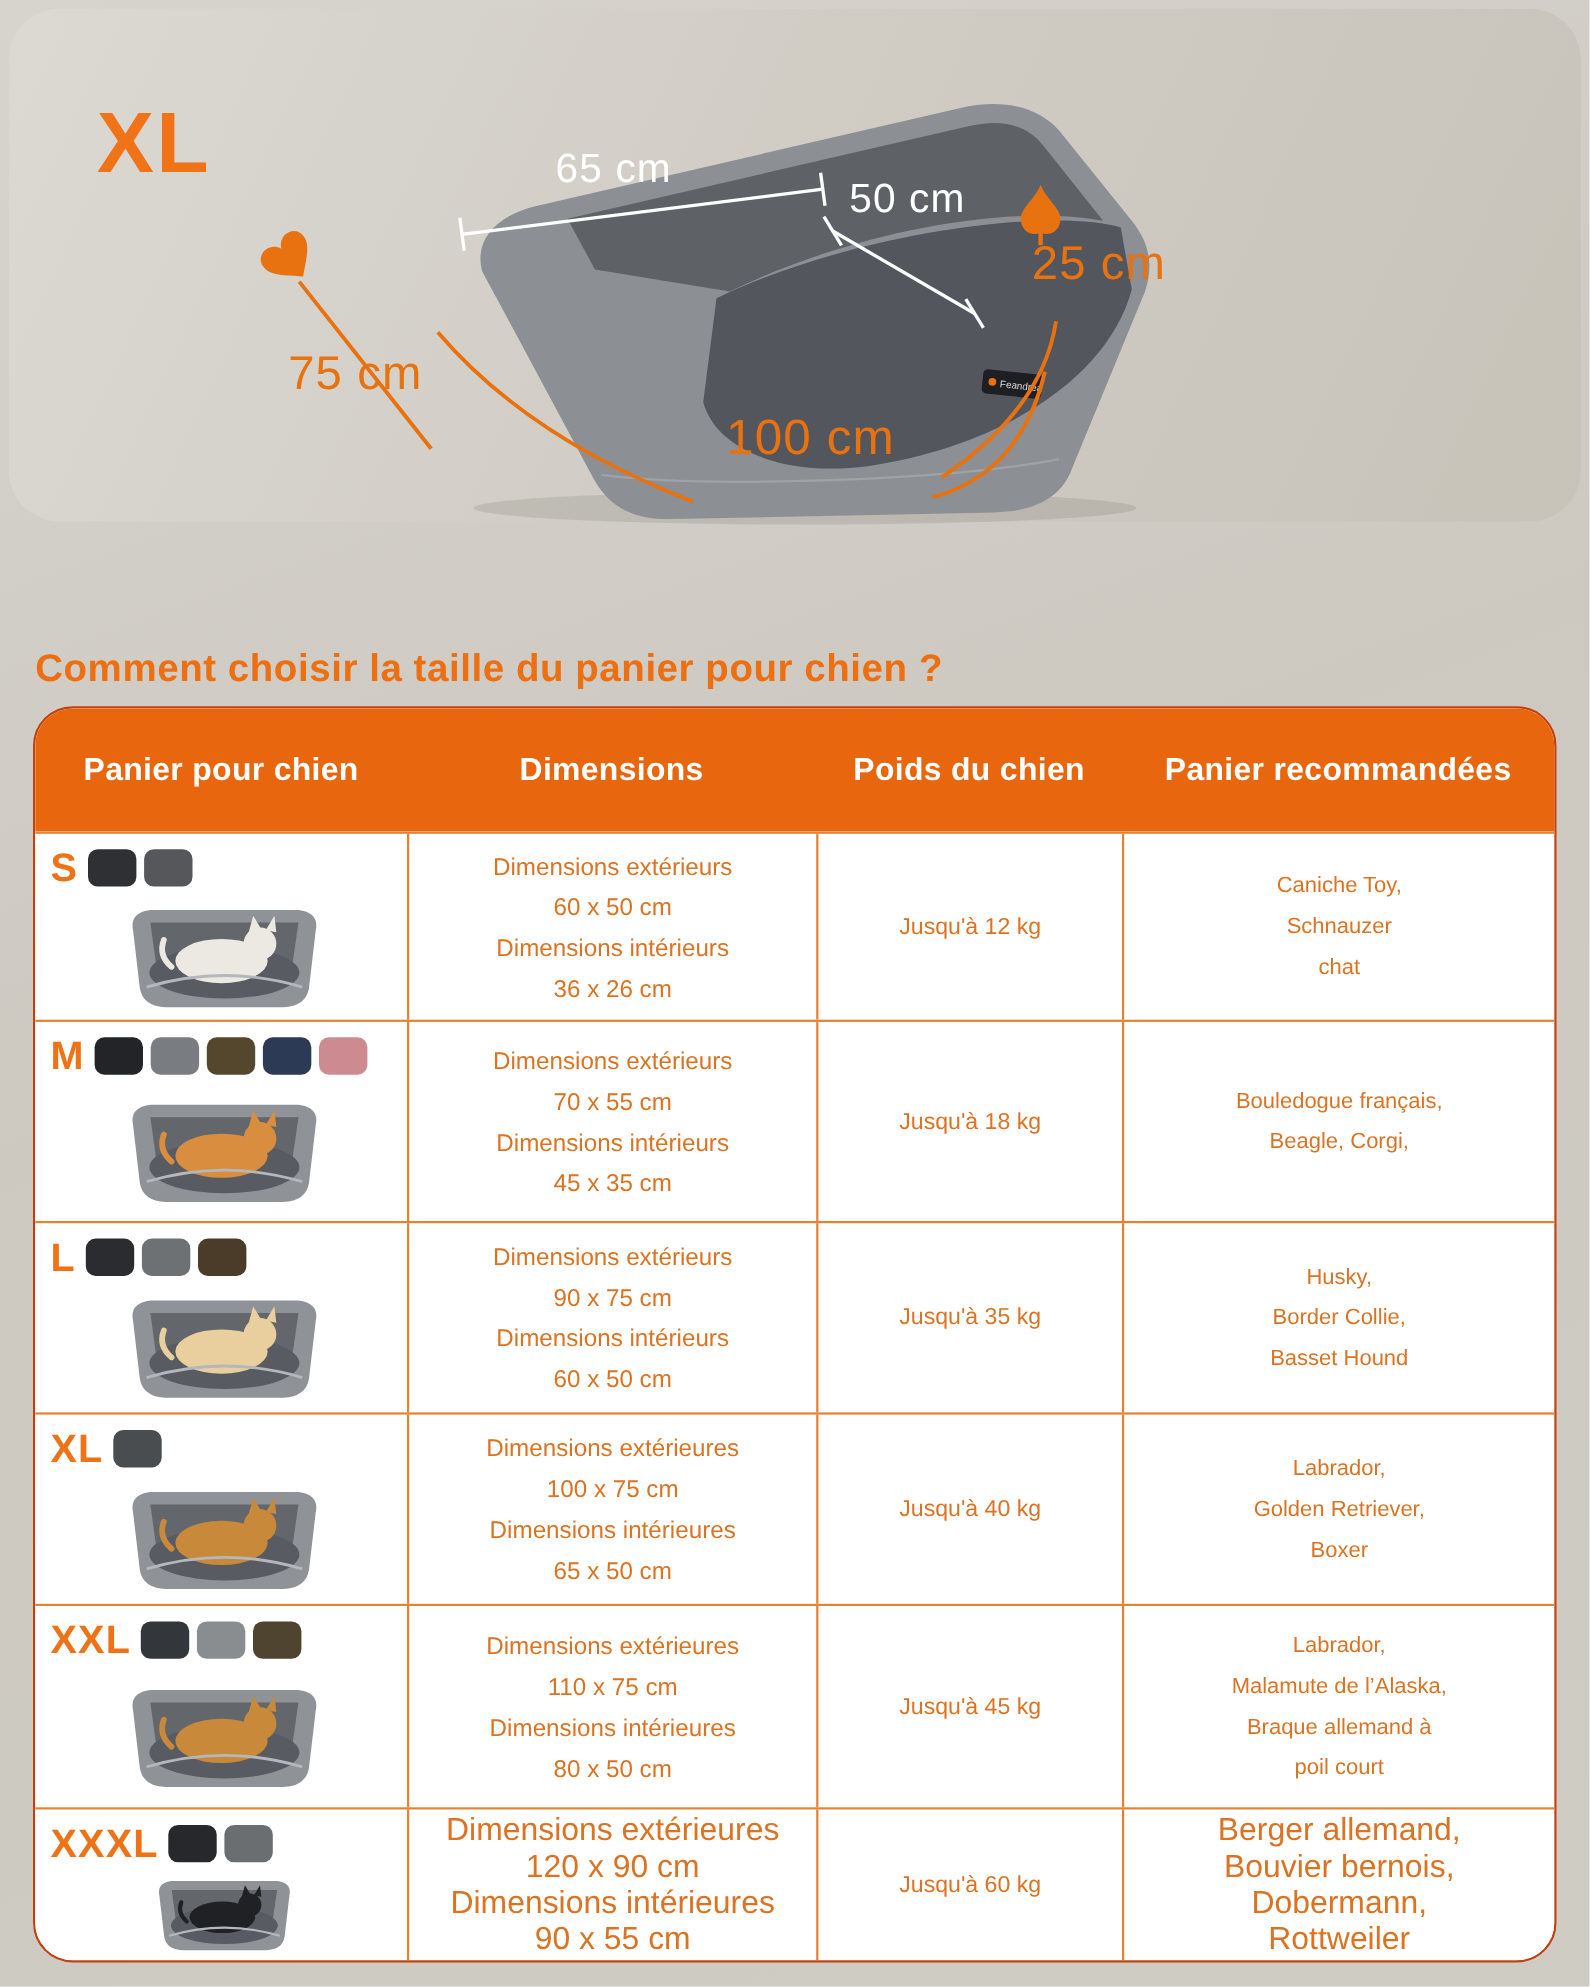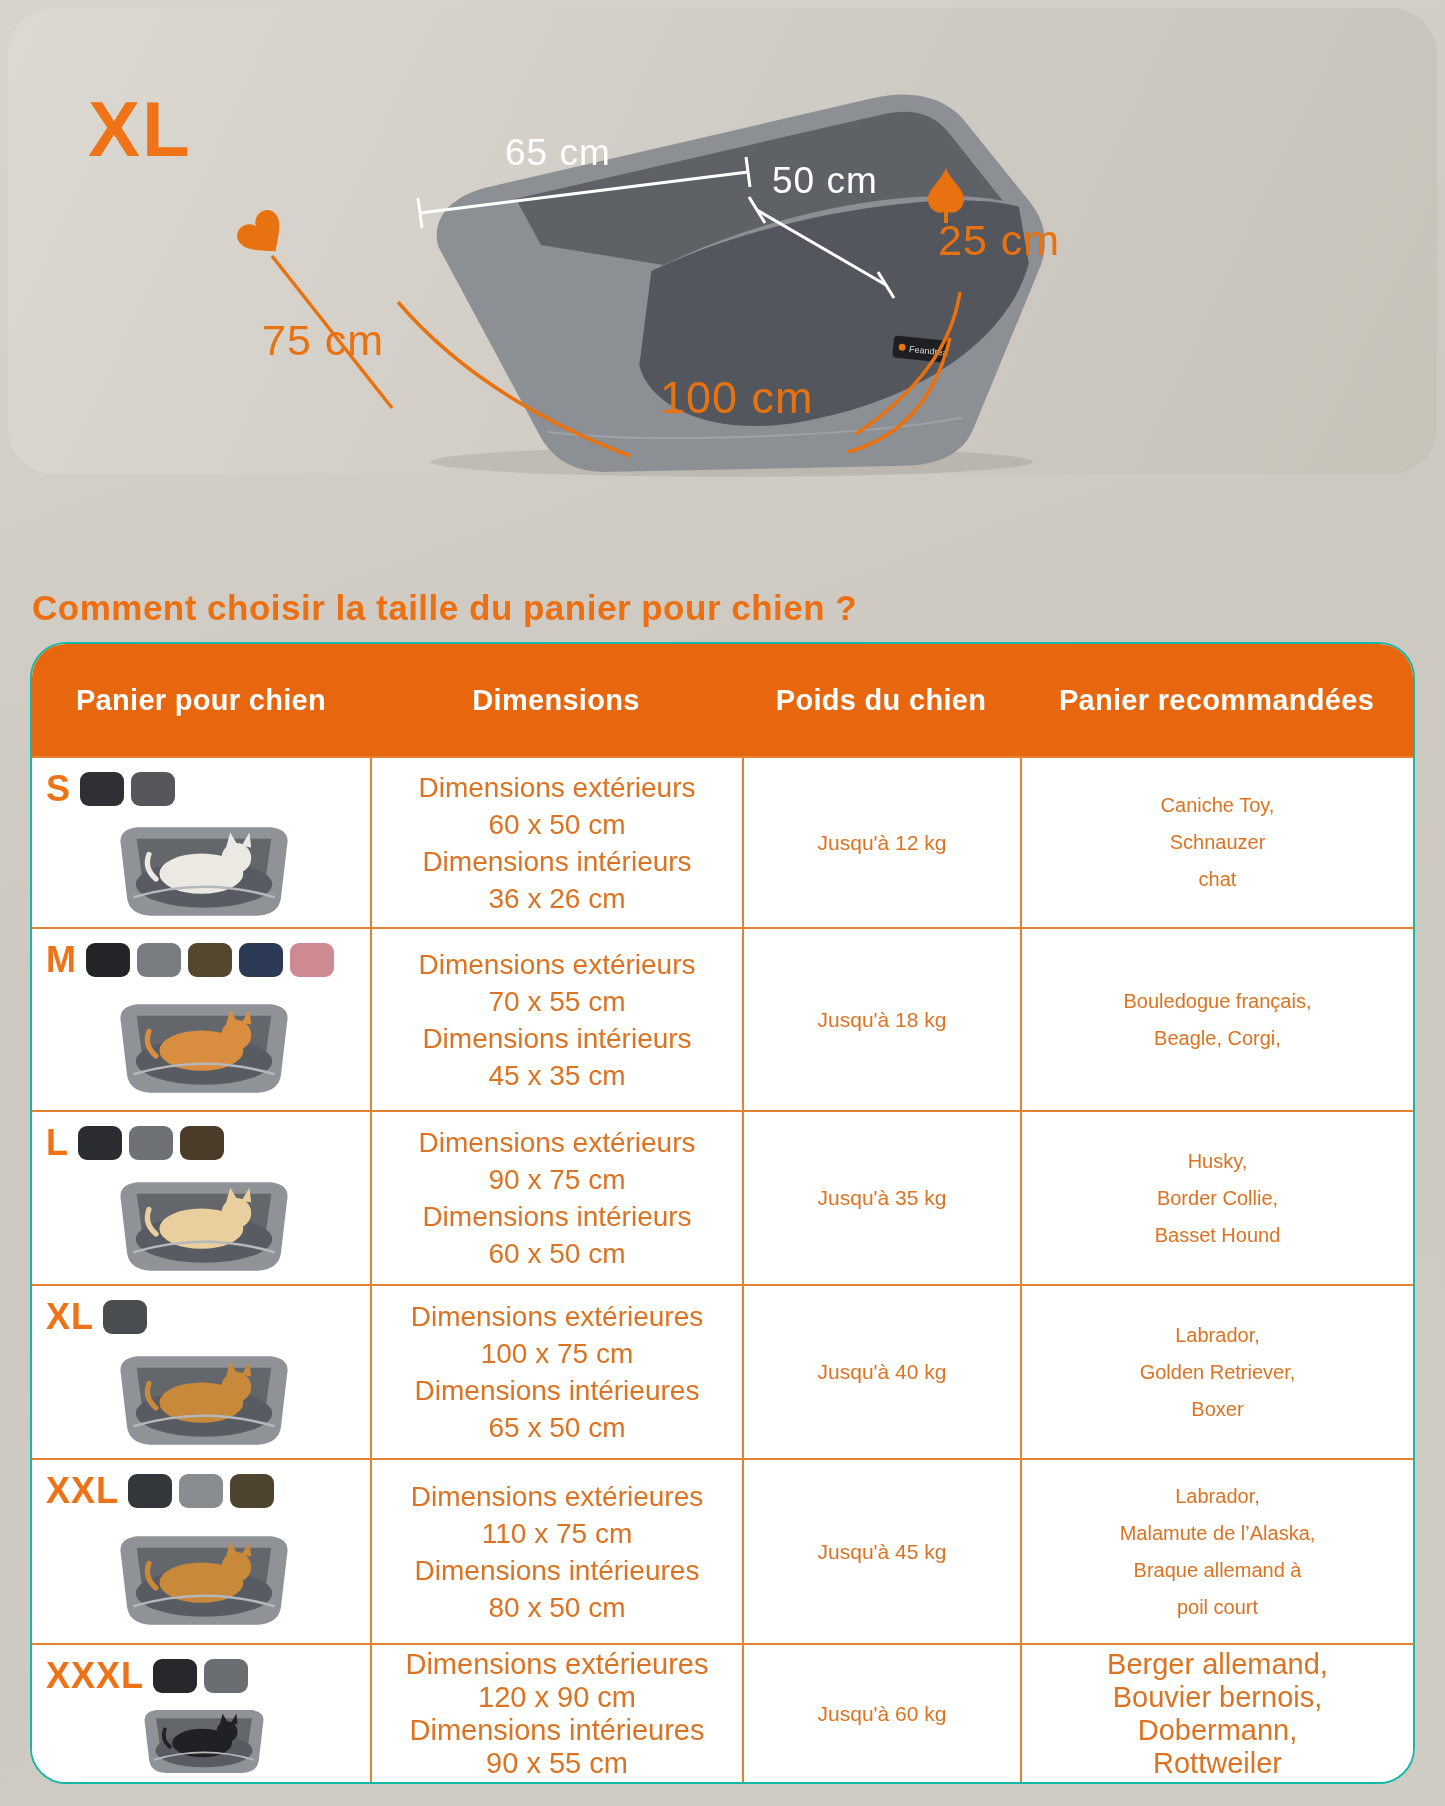--- a/index.html
+++ b/index.html
@@ -14,34 +14,34 @@
   .hero-card{position:absolute;left:8px;top:8px;right:8px;height:466px;border-radius:46px;
     background:linear-gradient(115deg,#dcd9d2 0%,#d0ccc4 50%,#c7c3b9 100%)}
   .size-badge{position:absolute;left:88px;top:84px;font-size:78px;font-weight:800;color:#F07318;letter-spacing:2px}
   .bed-wrap{position:absolute;left:310px;top:38px;width:748px;height:442px}
   .anno-svg{position:absolute;left:0;top:0;width:1445px;height:560px;pointer-events:none}
   .dim-label{position:absolute;font-size:37px;color:#ffffff;letter-spacing:1px;white-space:nowrap}
   .dim-label.orange{color:#E8720F;font-size:43px}
   
   .heading{margin:28px 30px 14px 32px;font-size:35px;font-weight:800;color:#EC6F12;letter-spacing:.5px}
   
-  .size-table{margin:0 30px;border:2px solid #14b8a6;border-radius:36px;overflow:hidden;background:#fff}
+  .size-table{margin:0 30px;border:2px solid #c2410c;border-radius:36px;overflow:hidden;background:#fff}
   .thead{display:grid;grid-template-columns:338px 372px 278px 1fr;background:#E8660D;height:112px;align-items:center}
   .th{color:#fff;font-weight:700;font-size:29px;text-align:center;letter-spacing:.3px}
   .trow{display:grid;grid-template-columns:338px 372px 278px 1fr;border-top:2px solid #E5812F;background:#fff}
   .tbody .trow:nth-child(1){height:171px}
   .tbody .trow:nth-child(2){height:183px}
   .tbody .trow:nth-child(3){height:174px}
   .tbody .trow:nth-child(4){height:174px}
   .tbody .trow:nth-child(5){height:185px}
   .tbody .trow:nth-child(6){height:139px}
   .tcell{display:flex;align-items:center;justify-content:center;text-align:center;
     color:#DB7322;white-space:pre-line;overflow:hidden}
   .tcell + .tcell{border-left:2px solid #E5812F}
-  .cell-dims{font-size:28px;line-height:37px}
+  .cell-dims{font-size:22px;line-height:37px}
   .cell-weight{font-size:21px}
   .cell-breeds{font-size:20px;line-height:37px}
   .tbody .trow:nth-child(6) .cell-breeds,
   .tbody .trow:nth-child(6) .cell-dims{line-height:33px;font-size:29px}
   .cell-bed{flex-direction:column;justify-content:flex-start;align-items:stretch;padding:6px 8px 2px 14px}
   .bed-head{display:flex;align-items:center;gap:9px;padding-top:4px}
   .size-label{font-size:36px;font-weight:800;color:#EE7216;letter-spacing:1px}
   .swatch{width:44px;height:34px;border-radius:9px;display:inline-block;flex:0 0 auto}
   .bed-fig{flex:1;display:flex;align-items:center;justify-content:center;min-height:0}
   svg.bed{width:222px;max-height:118px}

